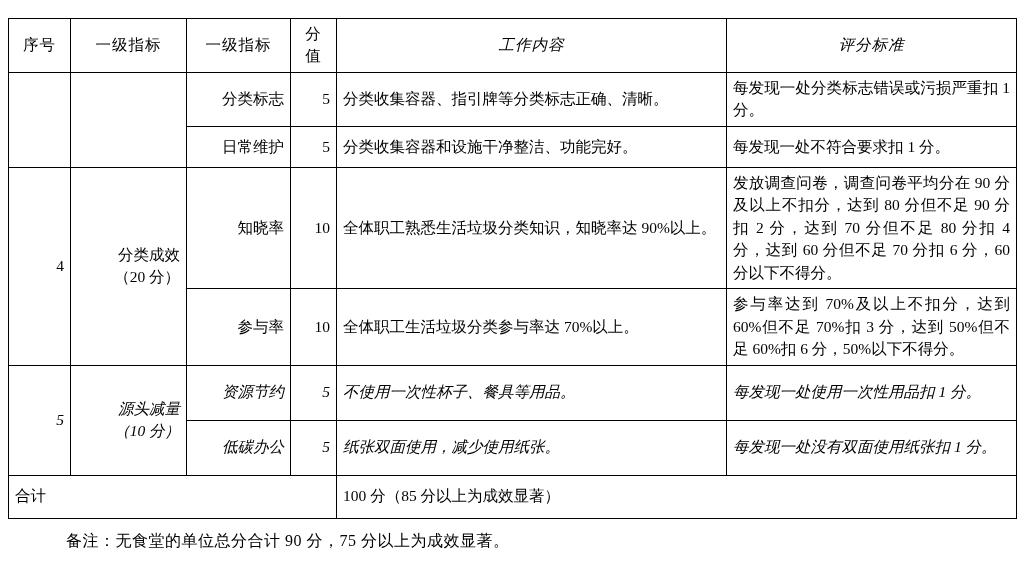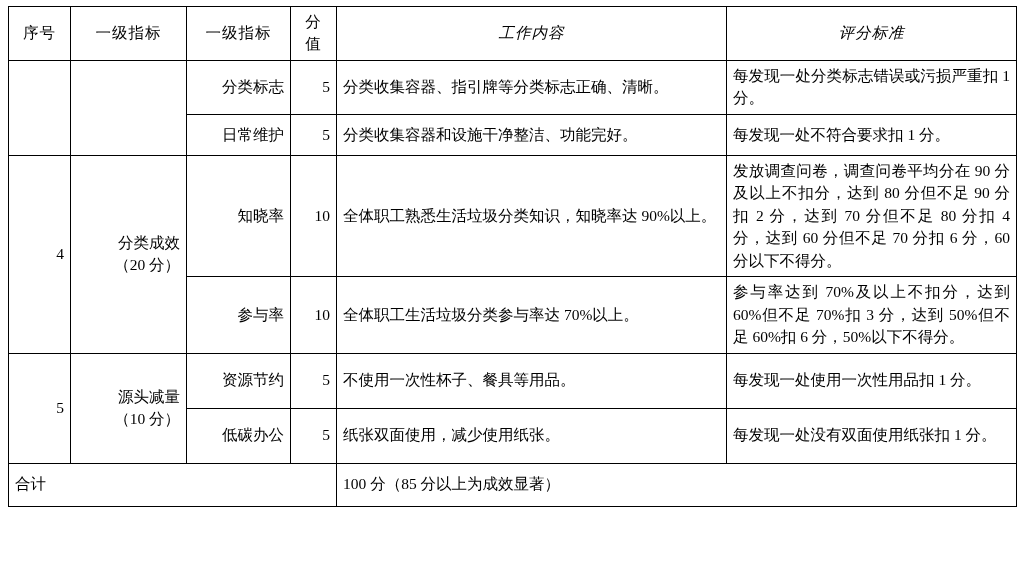--- a/index.html
+++ b/index.html
@@ -18,21 +18,21 @@
     position: relative;
     width: 1024px;
     height: 576px;
     box-sizing: border-box;
     padding: 6px 8px 0 8px;
   }
   table.scoring {
     border-collapse: collapse;
     width: 1008px;
     table-layout: fixed;
-    margin: 0 auto;
+    margin: 12px auto;
   }
   table.scoring col.c1 { width: 62px; }
   table.scoring col.c2 { width: 116px; }
   table.scoring col.c3 { width: 104px; }
   table.scoring col.c4 { width: 46px; }
   table.scoring col.c5 { width: 390px; }
   table.scoring col.c6 { width: 290px; }
 
   table.scoring td, table.scoring th {
     border: 1px solid #000000;
@@ -46,21 +46,21 @@
     text-align: center;
     font-size: 16.5px;
     height: 44px;
     letter-spacing: 1px;
   }
   .ctr { text-align: right; }
   .just { text-align: justify; text-justify: inter-ideograph; }
   .num { font-family: "Liberation Serif", serif; }
   .spaced { letter-spacing: 2px; font-style: italic; }
 
-  .row-h1 td { height: 46px; }
+  .row-h1 td { height: 46px; font-style: italic; }
   .row-h2 td { height: 32px; }
 
   .total-row td {
     font-size: 16px;
     height: 34px;
   }
   .remark {
     margin: 10px 0 0 58px;
     font-size: 16px;
     letter-spacing: 0.5px;
@@ -147,14 +147,15 @@
         <td class="just">每发现一处没有双面使用纸张扣 1 分。</td>
       </tr>
 
       <tr class="total-row">
         <td colspan="4">合计</td>
         <td colspan="2">100 分（85 分以上为成效显著）</td>
       </tr>
     </tbody>
   </table>
 
+  <div class="remark">备注：无食堂的单位总分合计 90 分，75 分以上为成效显著。</div>
 
 </div>
 
 </body></html>

